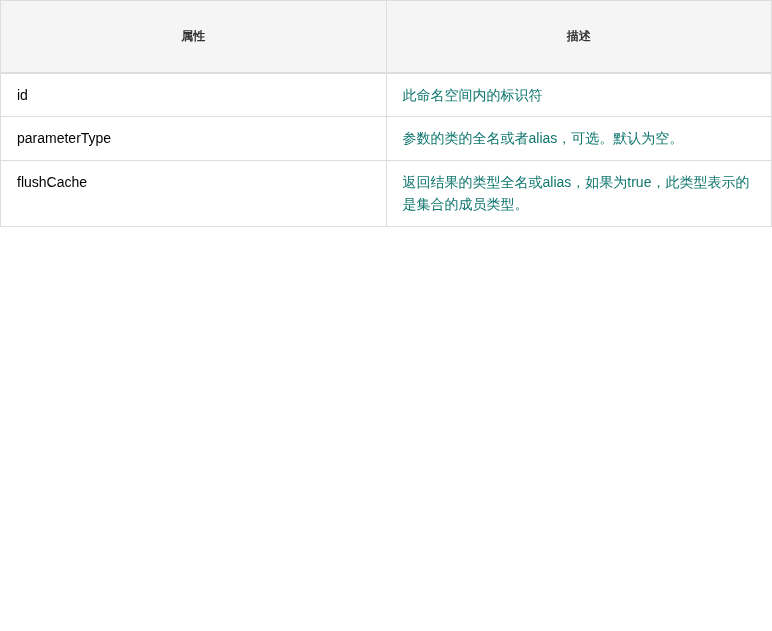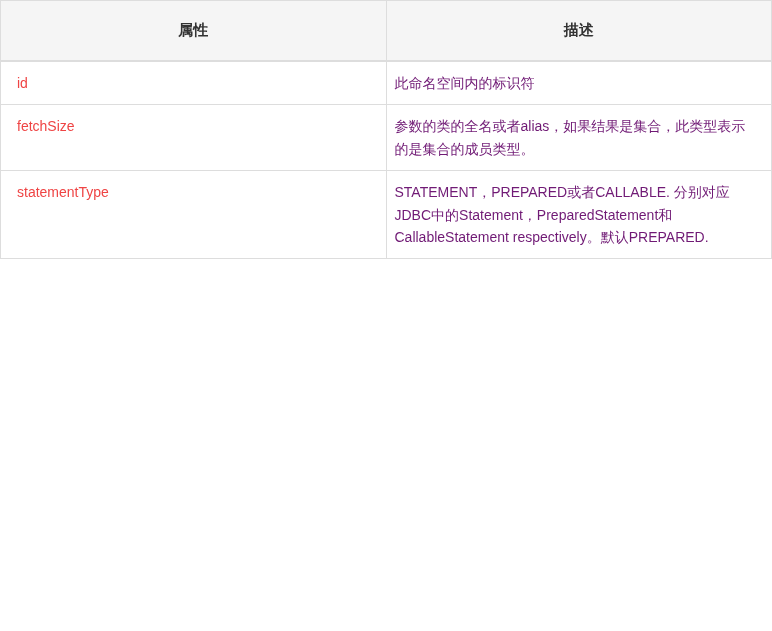--- a/index.html
+++ b/index.html
@@ -26,27 +26,27 @@
       width: 100%;
       border-collapse: collapse;
       table-layout: fixed;
     }
 
     thead tr {
       background-color: #f5f5f5;
     }
 
     thead th {
-      padding: 20px 16px;
+      padding: 27px 16px;
       font-weight: bold;
       text-align: center;
       border-bottom: 2px solid #ddd;
       border-right: 1px solid #ddd;
       color: #333;
-      font-size: 15px;
+      font-size: 12px;
     }
 
     thead th:last-child {
       border-right: none;
     }
 
     tbody tr {
       border-bottom: 1px solid #ddd;
     }
 
@@ -60,29 +60,28 @@
       border-right: 1px solid #ddd;
       line-height: 1.6;
     }
 
     tbody td:last-child {
       border-right: none;
     }
 
     td.attr-col {
       width: 155px;
-      color: #ef4444;
+      color: #000000;
       font-size: 14px;
       white-space: nowrap;
     }
 
     td.desc-col {
-      color: #701a75;
+      color: #0f766e;
       font-size: 14px;
-      padding-left: 8px;
     }
 
     .deprecated {
       font-weight: bold;
     }
   </style>
 </head>
 <body>
 
 <div class="table-container">
@@ -92,22 +91,22 @@
         <th class="attr-col">属性</th>
         <th class="desc-col">描述</th>
       </tr>
     </thead>
     <tbody id="table-body">
     <tr>
           <td class="attr-col">id</td>
           <td class="desc-col">此命名空间内的标识符</td>
         </tr>
         <tr>
-          <td class="attr-col">fetchSize</td>
-          <td class="desc-col">参数的类的全名或者alias，如果结果是集合，此类型表示的是集合的成员类型。</td>
+          <td class="attr-col">parameterType</td>
+          <td class="desc-col">参数的类的全名或者alias，可选。默认为空。</td>
         </tr>
         <tr>
-          <td class="attr-col">statementType</td>
-          <td class="desc-col">STATEMENT，PREPARED或者CALLABLE. 分别对应JDBC中的Statement，PreparedStatement和CallableStatement respectively。默认PREPARED.</td>
+          <td class="attr-col">flushCache</td>
+          <td class="desc-col">返回结果的类型全名或alias，如果为true，此类型表示的是集合的成员类型。</td>
         </tr>
       </tbody>
   </table>
 </div>
 
 </body></html>

